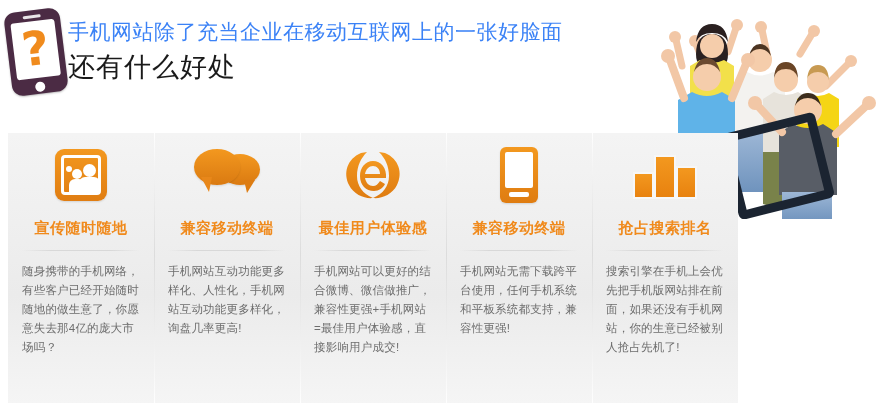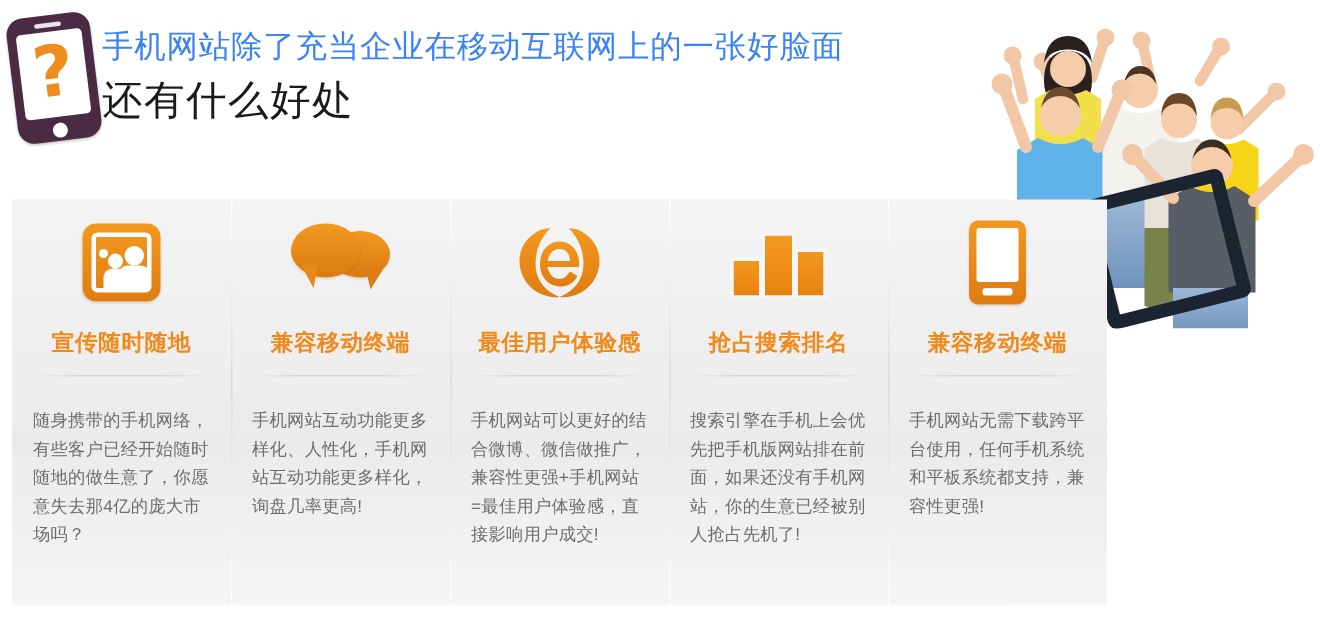--- a/index.html
+++ b/index.html
@@ -94,21 +94,21 @@
   .card-title {
     font-size: 15px; font-weight: bold; color: #f08a1c;
     text-align: center; letter-spacing: .5px;
     margin-top: 6px;
   }
   .card-rule {
     width: 118px; height: 1px; margin: 12px auto 0;
     background: linear-gradient(90deg, rgba(220,220,220,0) 0%, #d8d8d8 25%, #d8d8d8 75%, rgba(220,220,220,0) 100%);
   }
   .card-body {
-    margin-top: 21px;
+    margin-top: 11px;
     font-size: 11.5px; line-height: 19px; color: #6d6d6d;
     text-align: left; letter-spacing: .2px;
   }
 
   
   .ic-people {
     position: absolute; left: 50%; top: 4px; margin-left: -26px;
     width: 52px; height: 52px;
     background: linear-gradient(180deg, #f3981f 0%, #e07d12 100%);
     border-radius: 9px;
@@ -318,37 +318,37 @@
           </svg>
         </div>
       </div>
       <div class="card-title">最佳用户体验感</div>
       <div class="card-rule"></div>
       <div class="card-body">手机网站可以更好的结合微博、微信做推广，兼容性更强+手机网站=最佳用户体验感，直接影响用户成交!</div>
     </div>
 
     <div class="card">
       <div class="card-icon">
+        <div class="ic-mobile">
+          <div class="screen"></div>
+          <div class="hbar"></div>
+        </div>
+      </div>
+      <div class="card-title">兼容移动终端</div>
+      <div class="card-rule"></div>
+      <div class="card-body">手机网站无需下载跨平台使用，任何手机系统和平板系统都支持，兼容性更强!</div>
+    </div>
+
+    <div class="card">
+      <div class="card-icon">
         <div class="ic-bars">
           <div class="bar bar-a"></div>
           <div class="bar bar-b"></div>
           <div class="bar bar-c"></div>
         </div>
       </div>
       <div class="card-title">抢占搜索排名</div>
       <div class="card-rule"></div>
       <div class="card-body">搜索引擎在手机上会优先把手机版网站排在前面，如果还没有手机网站，你的生意已经被别人抢占先机了!</div>
     </div>
 
-    <div class="card">
-      <div class="card-icon">
-        <div class="ic-mobile">
-          <div class="screen"></div>
-          <div class="hbar"></div>
-        </div>
-      </div>
-      <div class="card-title">兼容移动终端</div>
-      <div class="card-rule"></div>
-      <div class="card-body">手机网站无需下载跨平台使用，任何手机系统和平板系统都支持，兼容性更强!</div>
-    </div>
-
   </div>
 </div>
 
 </body></html>

